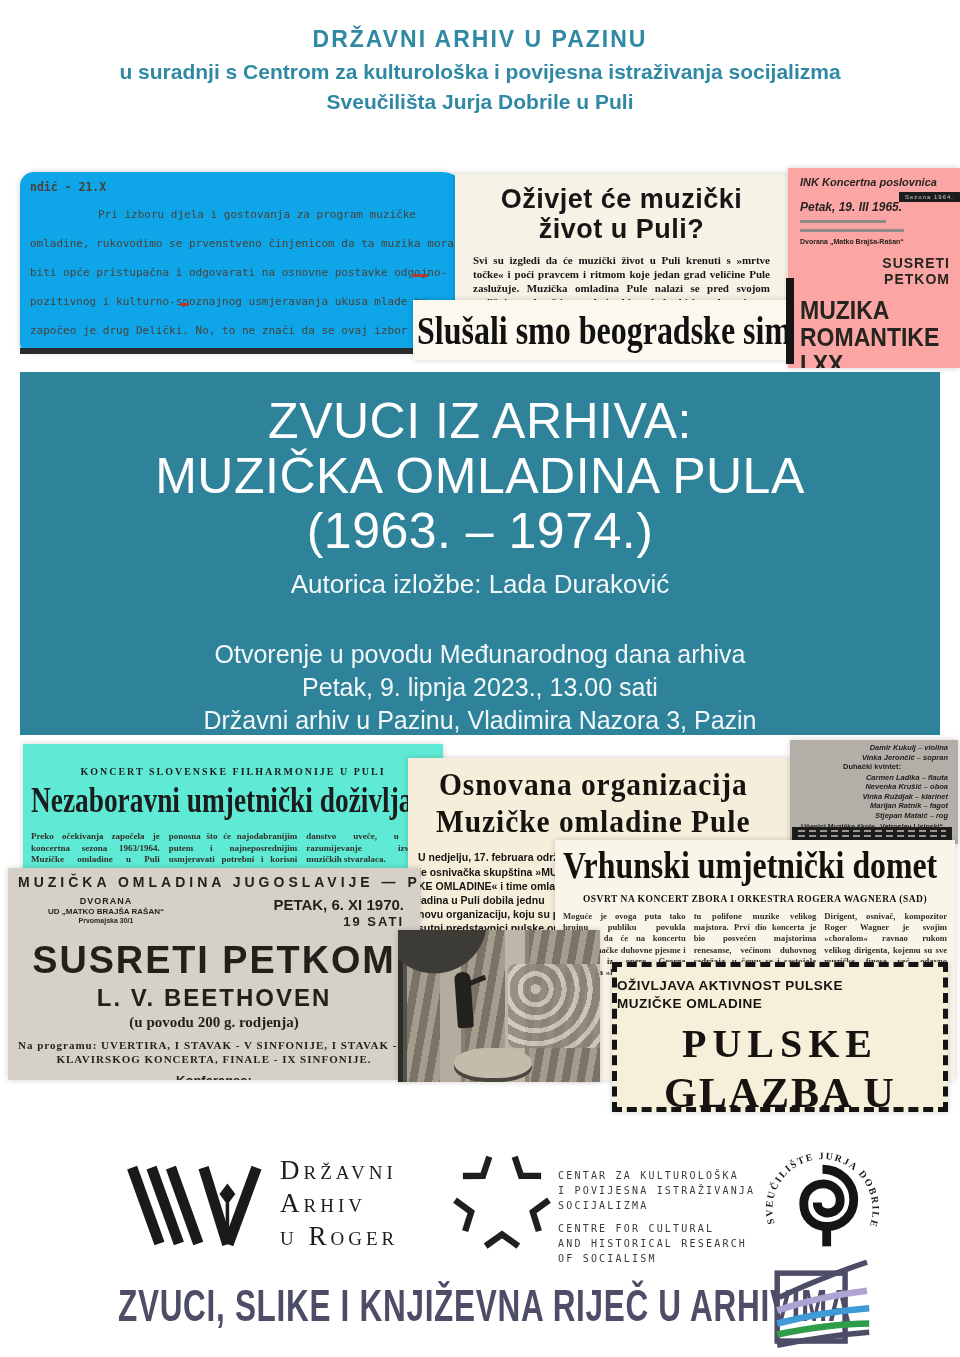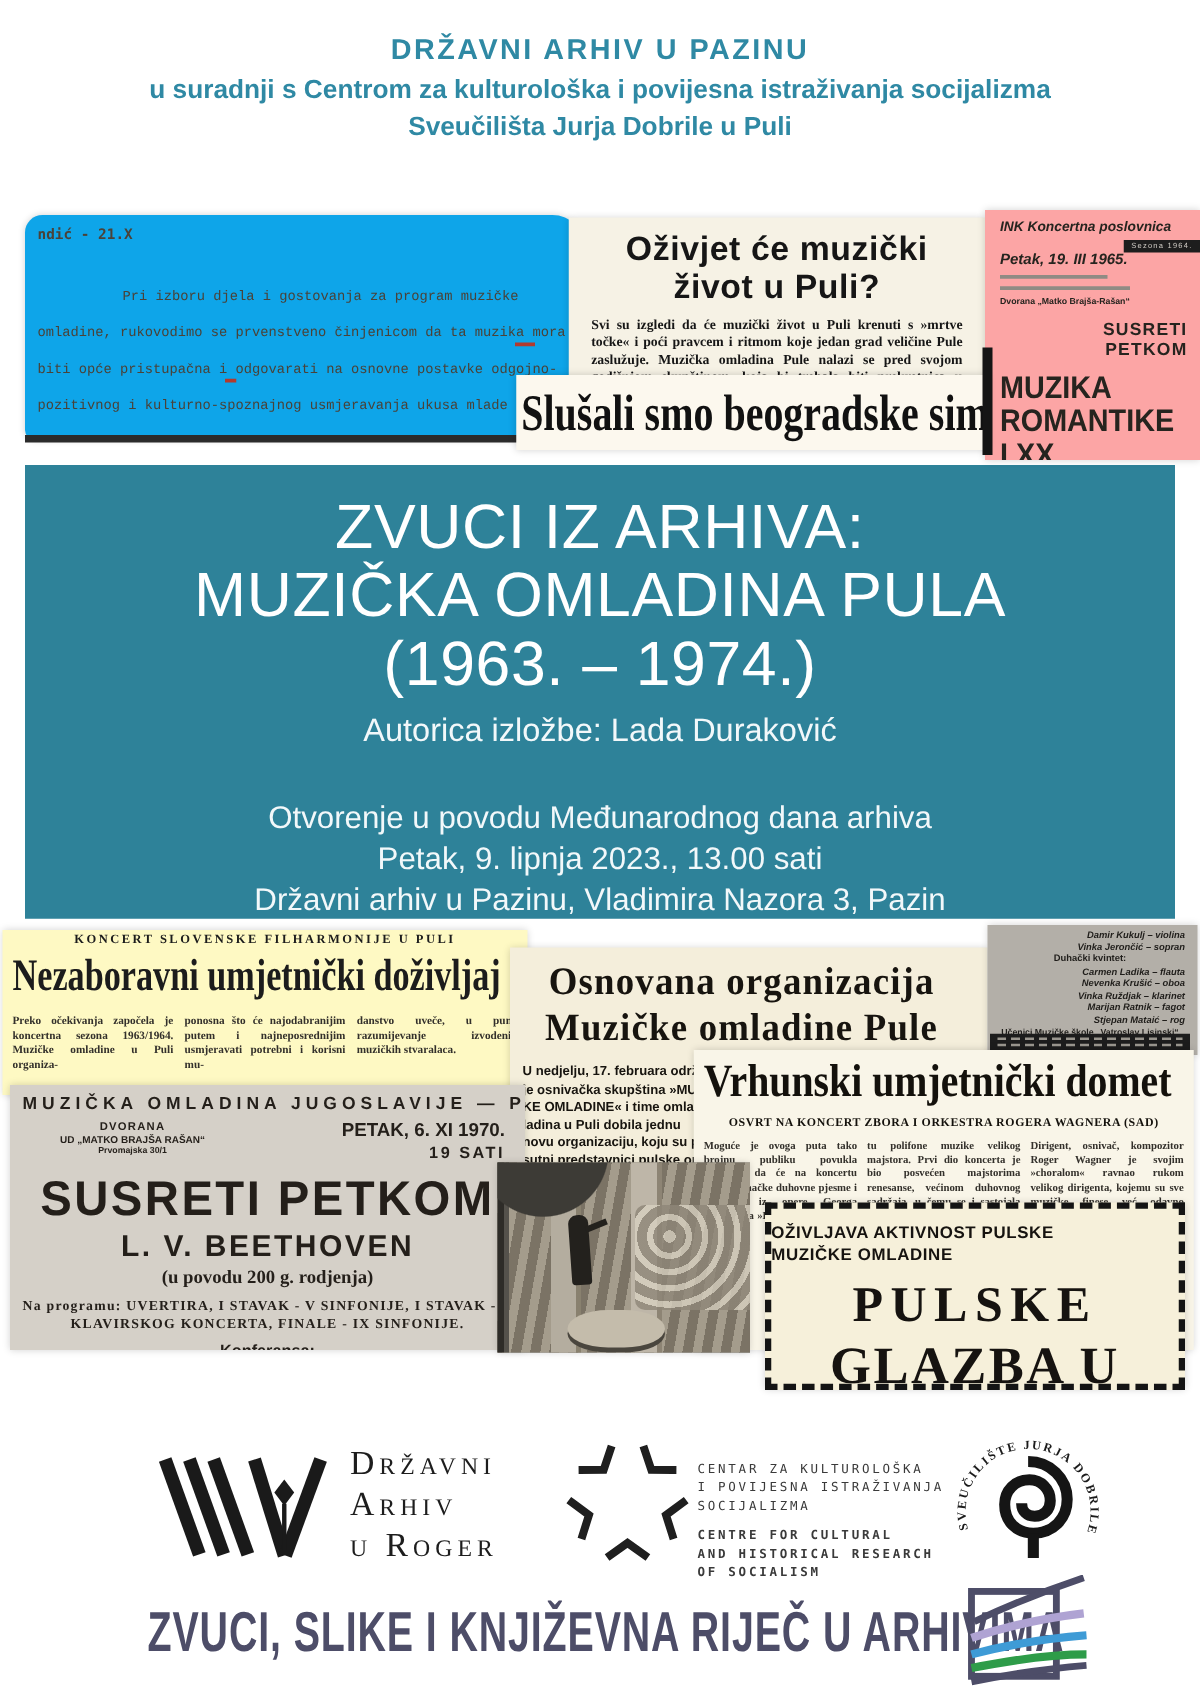--- a/index.html
+++ b/index.html
@@ -16,21 +16,21 @@
 
   
   .clip{position:absolute;box-shadow:0 0 6px rgba(0,0,0,.18);}
   .cond{display:inline-block;transform-origin:left center;white-space:nowrap;}
 
   
   #top-collage{left:0;top:160px;width:960px;height:212px;}
   .typewriter{left:20px;top:12px;width:448px;height:180px;background:#0ea5e9;z-index:1;
               border-radius:14px 26px 10px 8px;color:#4a4238;overflow:hidden;}
   .tw-head{position:absolute;left:10px;top:8px;font-size:11.5px;font-weight:700;}
-  .tw-body{position:absolute;left:10px;top:52px;width:430px;font-size:11px;line-height:29px;white-space:nowrap;font-family:Liberation Mono, monospace;}
+  .tw-body{position:absolute;left:10px;top:28px;width:430px;font-size:11px;line-height:29px;white-space:nowrap;}
   .tw-body div:first-child{padding-left:68px;}
   .tw-rule{left:20px;top:188px;width:400px;height:6px;background:#2b2b2b;z-index:2;}
   .red-mark{position:absolute;height:3px;background:#b23a2e;z-index:3;}
 
   .ozivjet{left:455px;top:14px;width:333px;height:176px;background:#F6F2E5;z-index:2;
            padding:10px 16px 0 16px;box-sizing:border-box;color:#161616;}
   .ozivjet h2{margin:0;text-align:center;font-size:27px;line-height:1.12;font-weight:800;
               font-family:"Liberation Sans",sans-serif;letter-spacing:.5px;}
   .ozivjet p{margin:10px 2px 0 2px;font-size:11px;line-height:1.25;text-align:justify;
              font-family:"Liberation Serif",serif;font-weight:600;}
@@ -59,22 +59,22 @@
           text-align:center;}
   .bt{font-size:50px;font-weight:500;letter-spacing:.5px;line-height:55px;}
   .banner .t1{padding-top:22px;}
   .banner .author{font-size:26px;margin-top:10px;color:#f2f8fa;}
   .banner .ev{font-size:25px;line-height:33px;color:#f2f8fa;}
   .banner .ev1{margin-top:38px;}
 
   
   #bottom-collage{left:0;top:740px;width:960px;height:345px;}
 
-  .nez{left:2px;top:4px;width:420px;height:132px;background:#fef9c3;z-index:1;color:#1c1c1c;
-       padding:2px 8px 0 8px;box-sizing:border-box;overflow:hidden;}
+  .nez{left:23px;top:4px;width:420px;height:132px;background:#5eead4;z-index:1;color:#1c1c1c;
+       padding:22px 8px 0 8px;box-sizing:border-box;overflow:hidden;}
   .nez-kicker{text-align:center;font-size:10px;font-weight:800;letter-spacing:2px;
               font-family:"Liberation Serif",serif;}
   .nez-head{text-align:center;margin-top:2px;height:44px;overflow:hidden;}
   .nez-head span{font-family:"Liberation Serif",serif;font-weight:800;font-size:36px;transform:scaleX(.76);}
   .cols3{display:flex;gap:9px;margin-top:8px;}
   .cols3 div{flex:1;font-size:9px;line-height:1.3;text-align:justify;
              font-family:"Liberation Serif",serif;font-weight:600;color:#33302b;}
 
   .beeth{left:8px;top:128px;width:412px;height:212px;background:#D5D0C8;z-index:5;color:#241f1a;
          padding:6px 10px 0 10px;box-sizing:border-box;overflow:hidden;}
@@ -151,21 +151,21 @@
 
   
   .dap{left:118px;top:1152px;width:330px;height:110px;}
   .dap svg{position:absolute;left:0;top:6px;}
   .dap-text{position:absolute;left:162px;top:2px;color:#1d1d1d;font-family:"Liberation Serif",serif;
             font-variant:small-caps;font-size:27px;letter-spacing:4px;line-height:1.22;}
   .cksp{left:448px;top:1146px;width:330px;height:120px;}
   .cksp svg{position:absolute;left:0;top:0;}
   .cksp-text{position:absolute;left:110px;top:22px;color:#3a3a3a;font-family:"DejaVu Sans Mono",monospace;
              font-size:10px;letter-spacing:2.2px;line-height:1.5;}
-  .cksp-text .grp2{margin-top:8px;font-weight:bold;}
+  .cksp-text .grp2{margin-top:8px;}
   .unipu{left:760px;top:1138px;width:125px;height:125px;}
 
   .brand{left:118px;top:1280px;width:700px;height:64px;overflow:visible;}
   .brand span{display:inline-block;transform:scaleX(.70);transform-origin:left center;
               font-size:45px;font-weight:800;letter-spacing:1px;color:#4D4D68;white-space:nowrap;}
   .brand-logo{left:766px;top:1260px;width:110px;height:92px;}
 </style>
 </head>
 <body>
 

